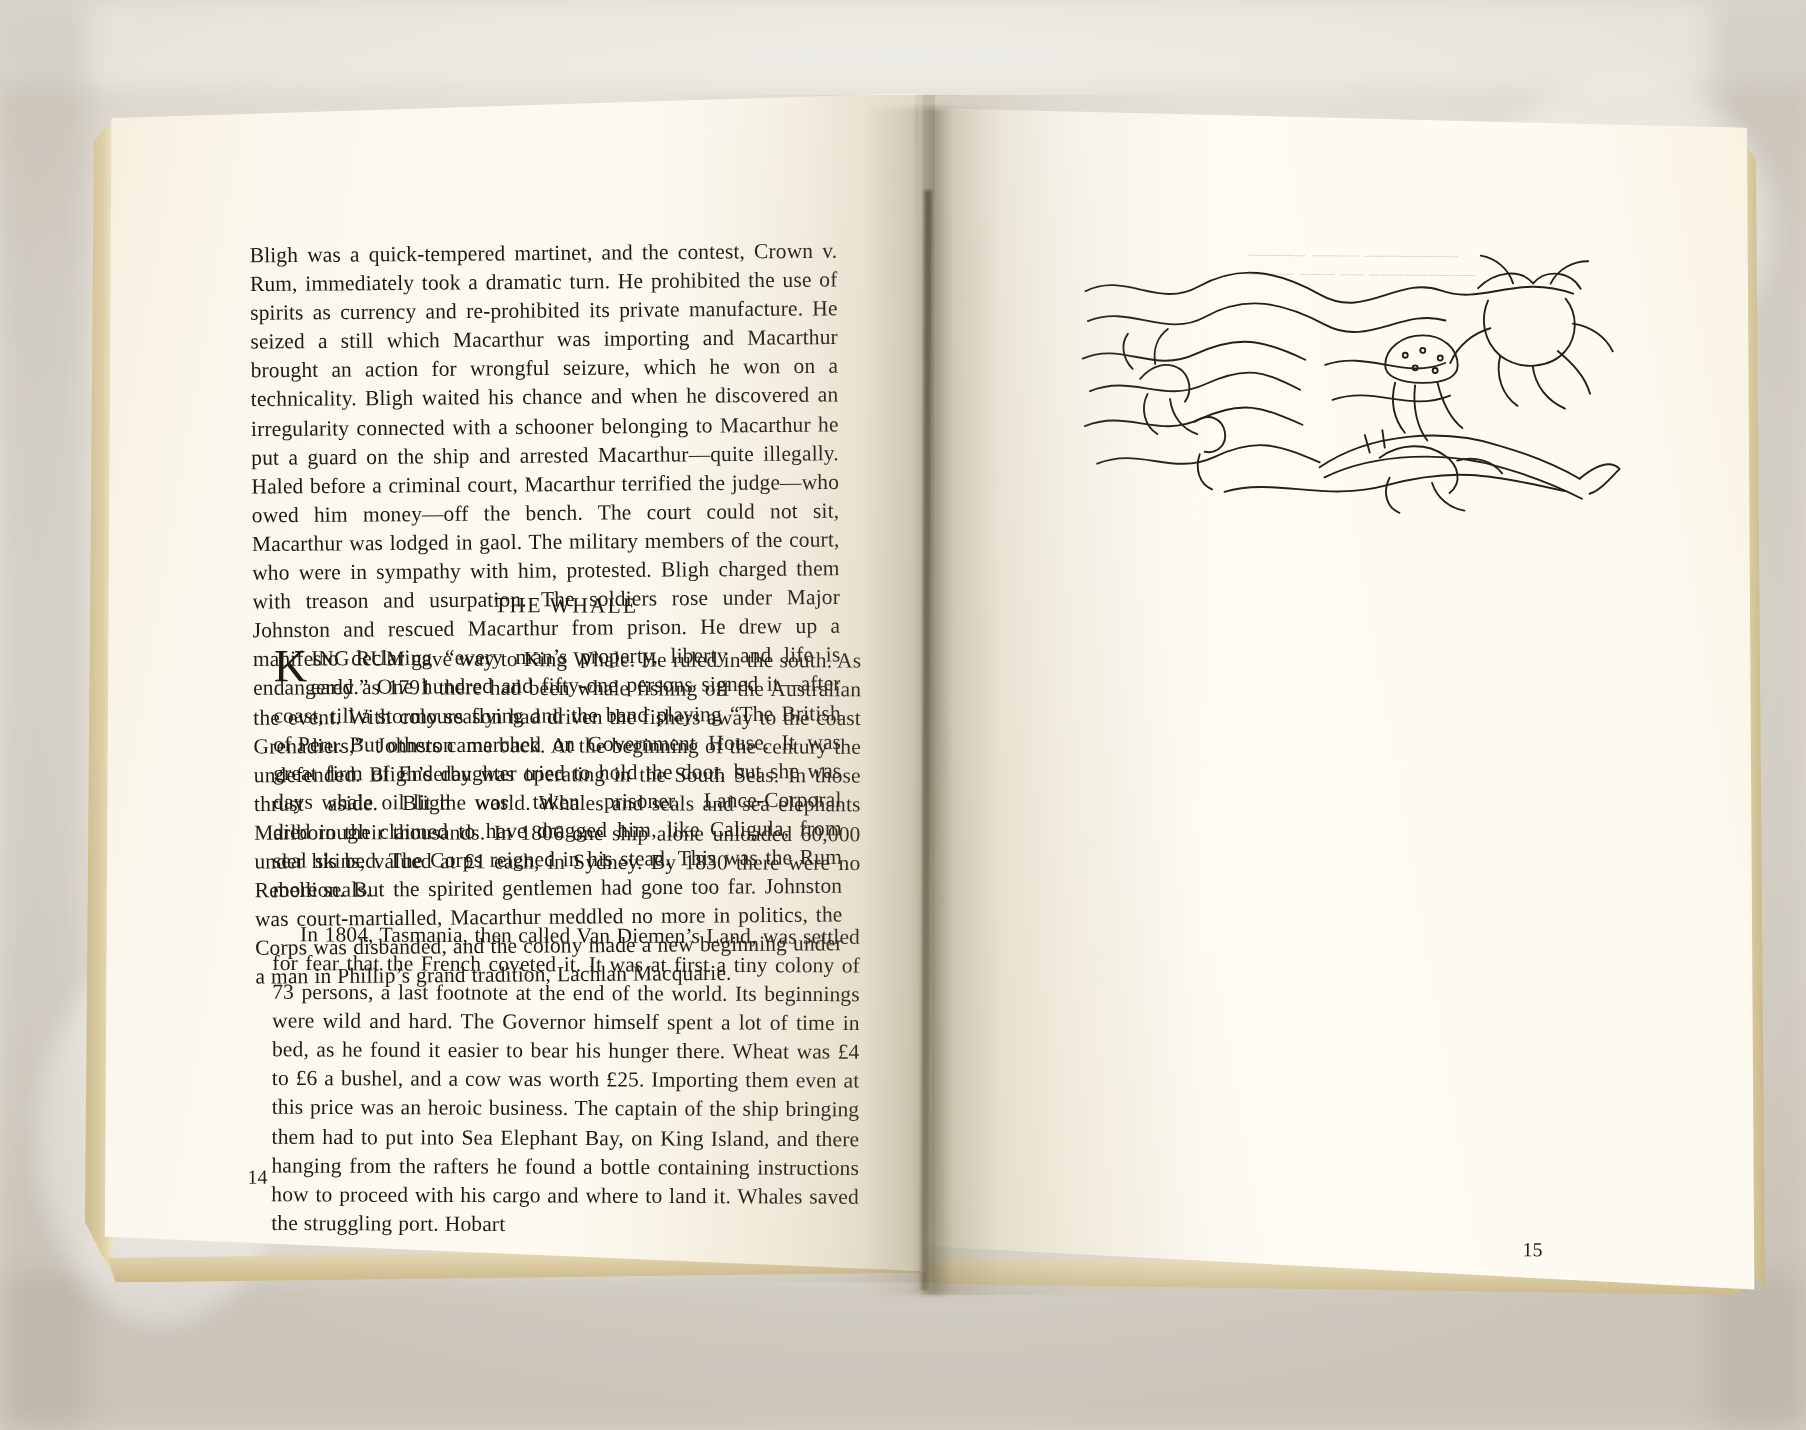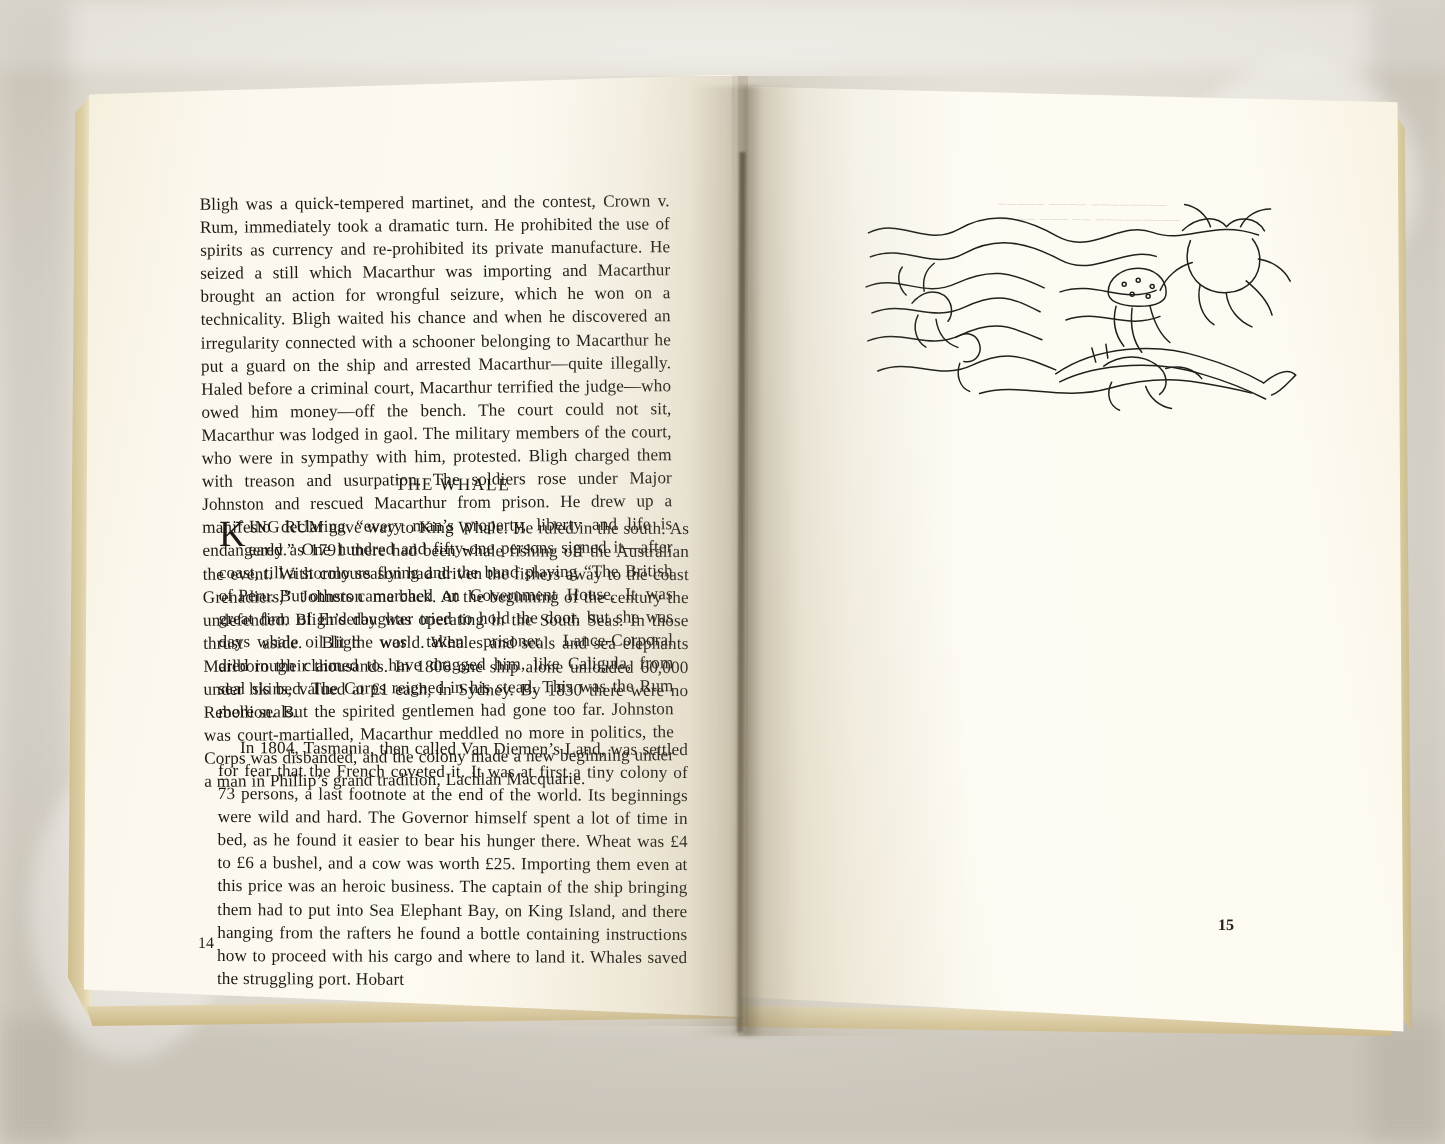--- a/index.html
+++ b/index.html
@@ -189,23 +189,22 @@
     font-size: 16px;
     color: #241f18;
   }
   .folio-left {
     left: 120px;
     top: 858px;
     transform: rotate(-0.4deg);
   }
   .folio-right {
     left: 1140px;
-    top: 840px;
+    top: 916px;
     transform: rotate(0.25deg);
-    font-weight: bold;
   }
 
   
   .illo {
     position: absolute;
     left: 782px;
     top: 120px;
     width: 440px;
     height: 250px;
     transform: rotate(0.3deg);

